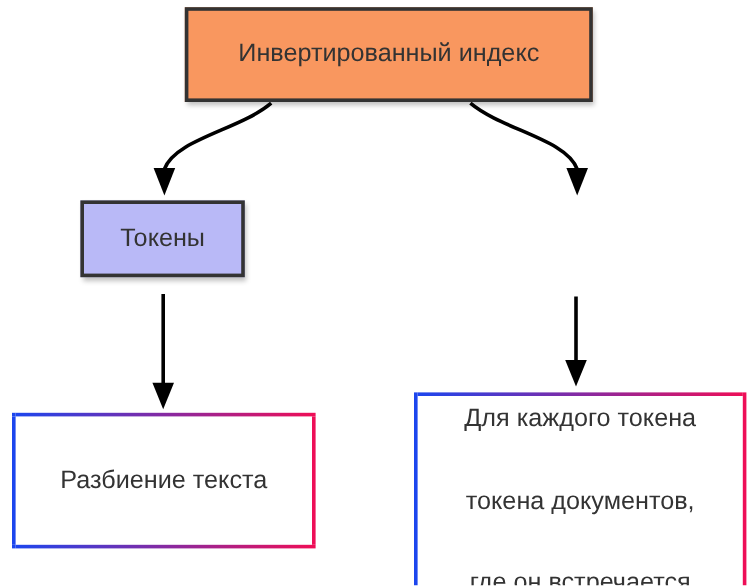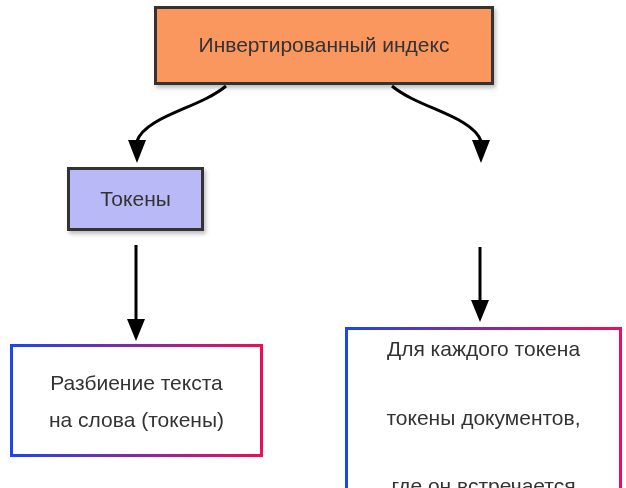--- a/index.html
+++ b/index.html
@@ -107,22 +107,21 @@
     <span>Инвертированный индекс</span>
   </div>
 
   <div class="node solid node-tokens">
     <span>Токены</span>
   </div>
 
 
   <div class="node gradient desc-tokens">
     <span class="desc-line">Разбиение текста</span>
-    <span class="desc-line">на слова (токены)</span>
   </div>
 
   <div class="node gradient desc-doclists">
     <span class="desc-line">Для каждого токена</span>
-    <span class="desc-line">токены документов,</span>
+    <span class="desc-line">токена документов,</span>
     <span class="desc-line">где он встречается</span>
   </div>
 
 </div>
 
 </body></html>

